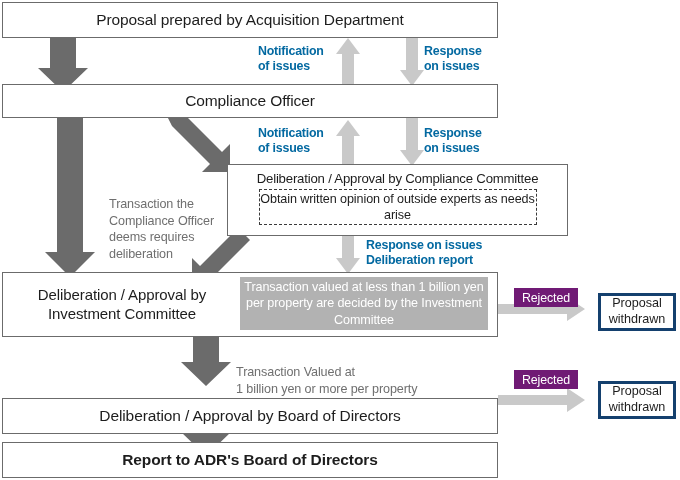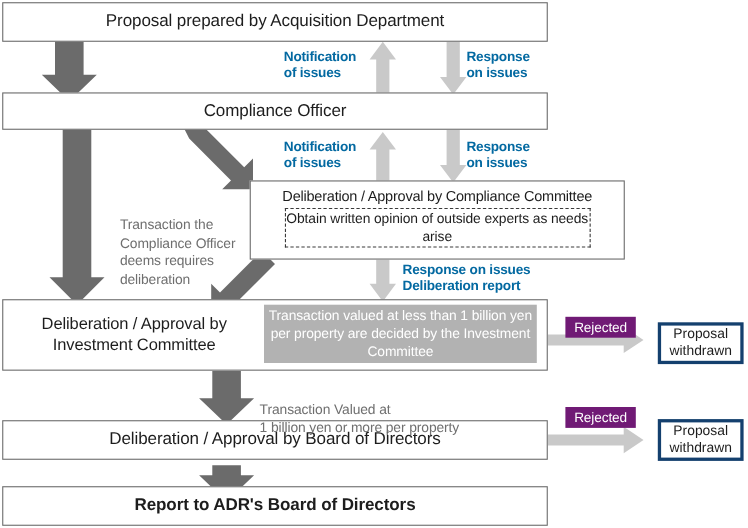--- a/index.html
+++ b/index.html
@@ -204,21 +204,21 @@
 
   <div class="pbox two-line" style="left:2px; top:272px; width:496px; height:65px; justify-content:flex-start;">
     <span style="display:block; width:238px; text-align:center;">Deliberation / Approval
 by Investment Committee</span>
   </div>
 
   <div class="gray-note" style="left:240px; top:277px; width:248px; height:53px;">Transaction valued at less than
 1 billion yen per property are decided
 by the Investment Committee</div>
 
-  <div class="pbox" style="left:2px; top:382px; width:496px; height:36px;">Deliberation / Approval by Board of Directors</div>
+  <div class="pbox" style="left:2px; top:398px; width:496px; height:36px;">Deliberation / Approval by Board of Directors</div>
 
   <div class="pbox" style="left:2px; top:442px; width:496px; height:36px;font-weight:bold;">Report to ADR's Board of Directors</div>
 
   <div class="withdraw-box" style="left:598px; top:293px; width:78px; height:38px;">Proposal
 withdrawn</div>
 
   <div class="withdraw-box" style="left:598px; top:381px; width:78px; height:38px;">Proposal
 withdrawn</div>
 
   <div class="rejected-badge" style="left:514px; top:288px; width:64px; height:19px;">Rejected</div>

